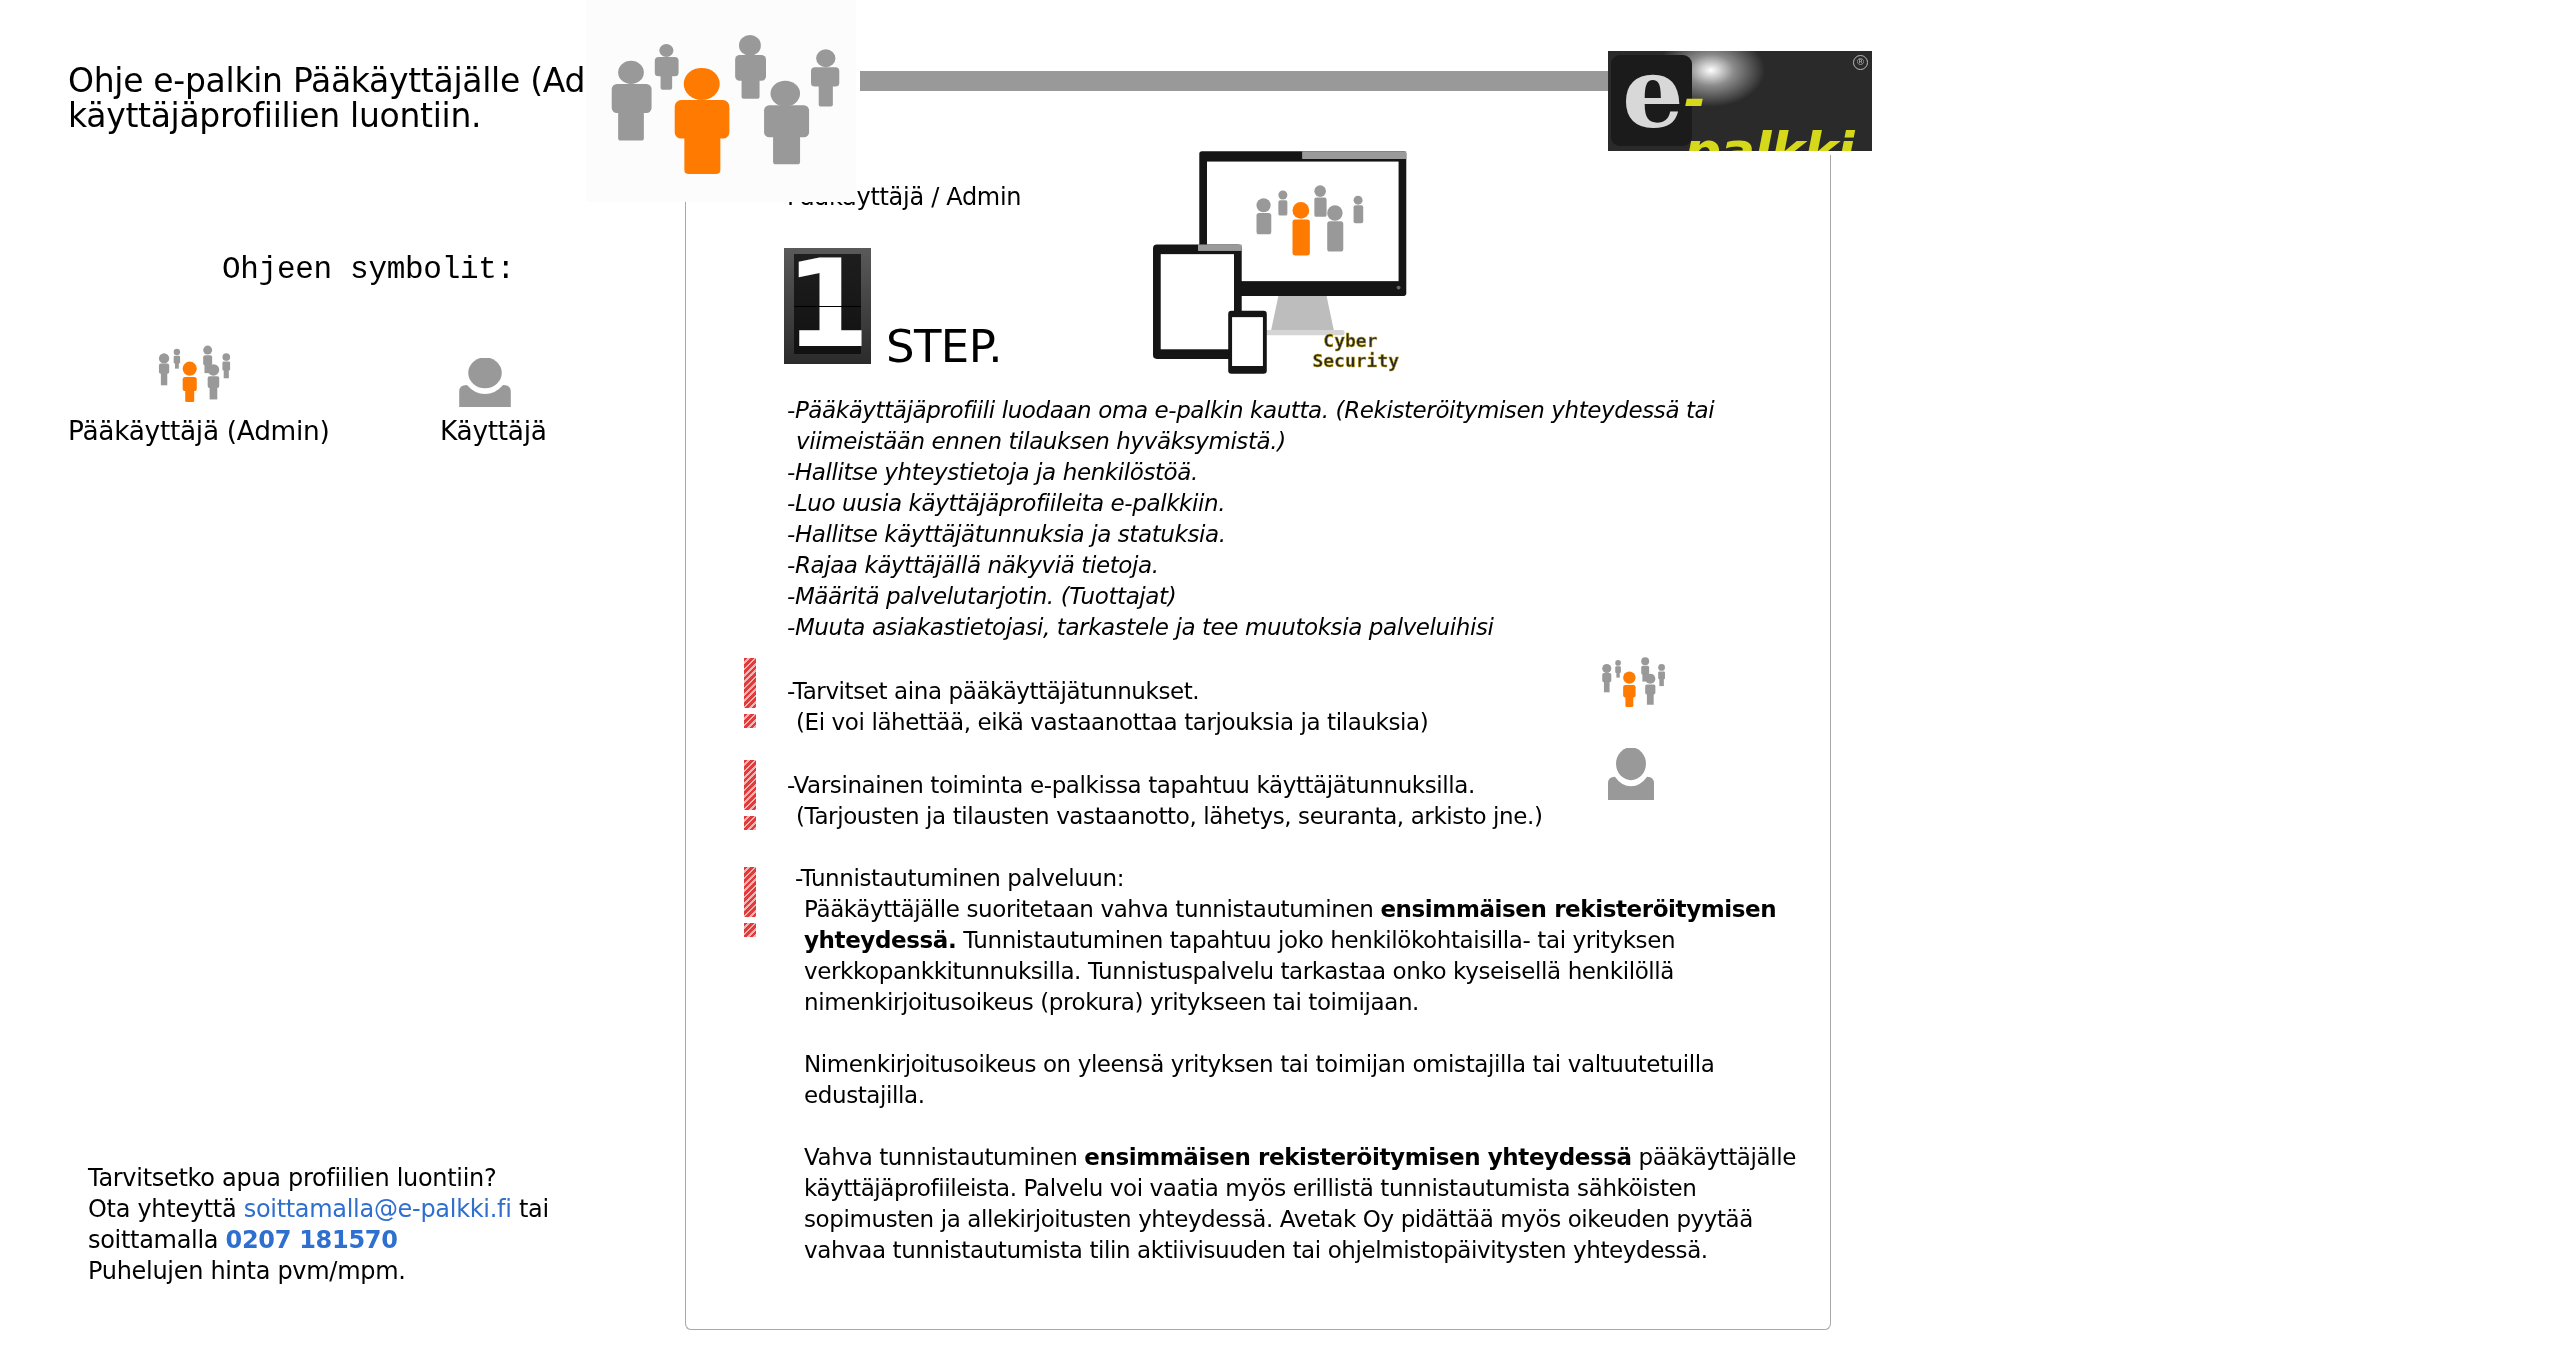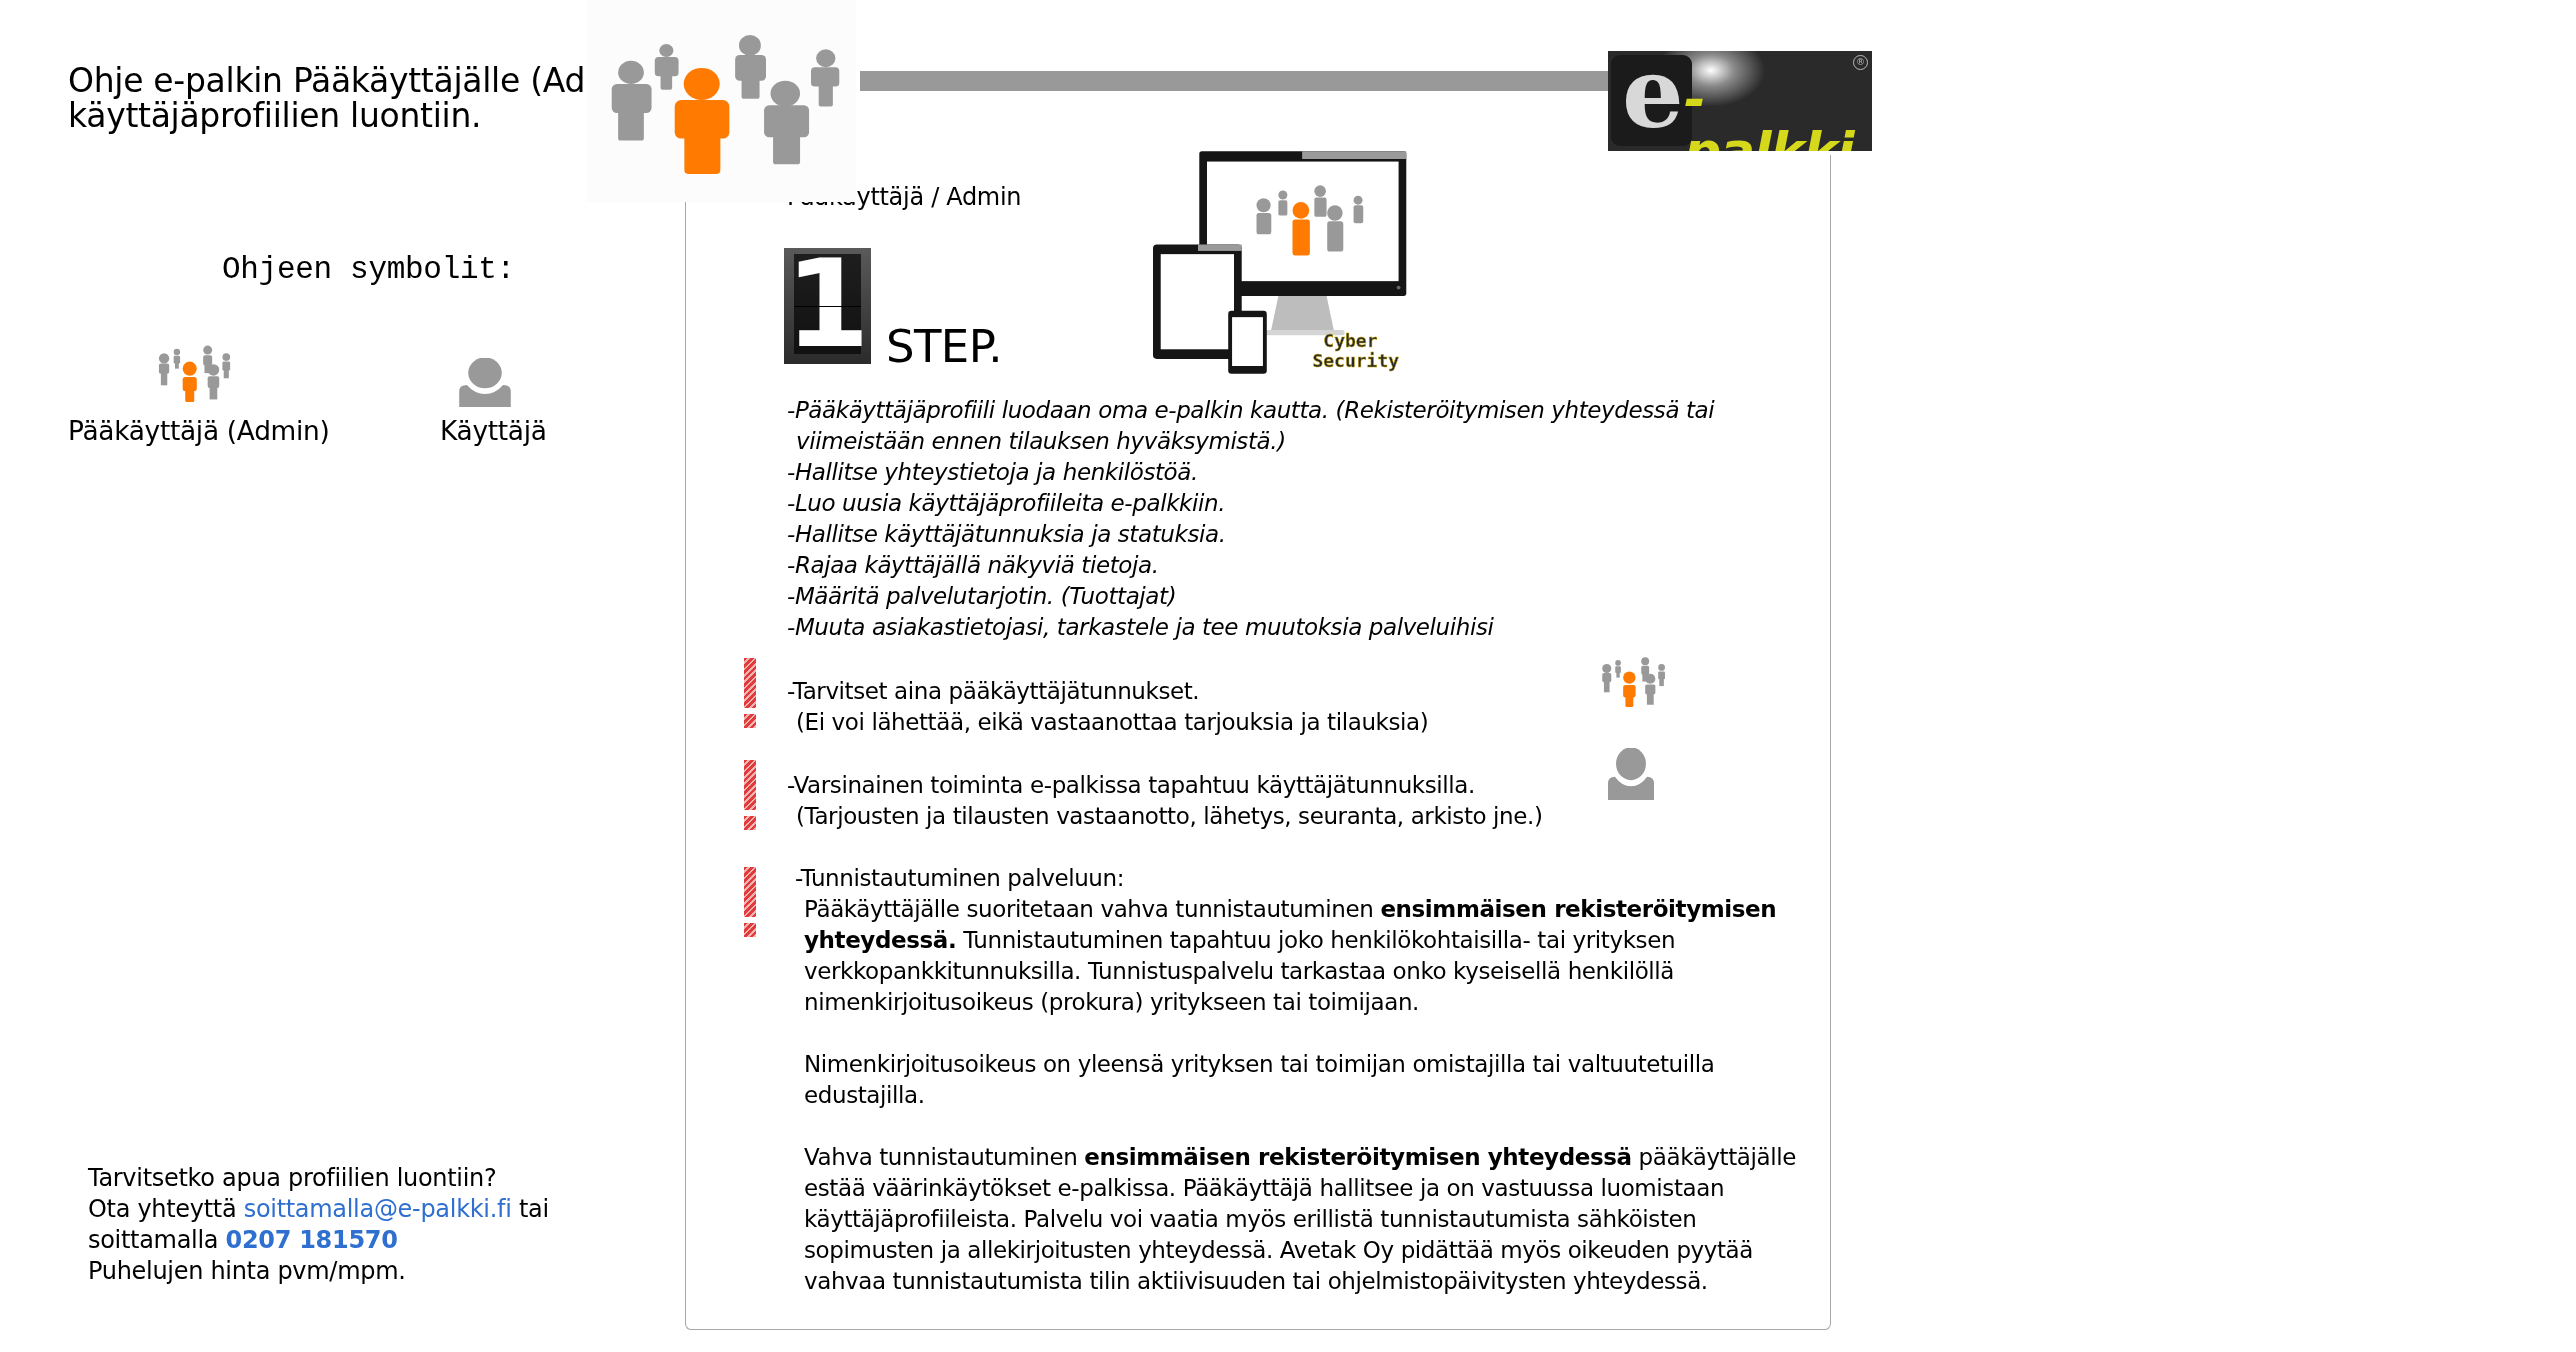--- a/index.html
+++ b/index.html
@@ -268,19 +268,18 @@
     <div>nimenkirjoitusoikeus (prokura) yritykseen tai toimijaan.</div>
   </div>
   <div class="para-gap"></div>
   <div class="para">
     <div>Nimenkirjoitusoikeus on yleensä yrityksen tai toimijan omistajilla tai valtuutetuilla</div>
     <div>edustajilla.</div>
   </div>
   <div class="para-gap"></div>
   <div class="para">
     <div><span>Vahva tunnistautuminen </span><b>ensimmäisen rekisteröitymisen yhteydessä</b><span> pääkäyttäjälle</span></div>
-    <div>estää väärinkäytökset e-palkissa. Pääkäyttäjä hallitsee ja on vastuussa luomistaan</div>
     <div>käyttäjäprofiileista. Palvelu voi vaatia myös erillistä tunnistautumista sähköisten</div>
     <div>sopimusten ja allekirjoitusten yhteydessä. Avetak Oy pidättää myös oikeuden pyytää</div>
     <div>vahvaa tunnistautumista tilin aktiivisuuden tai ohjelmistopäivitysten yhteydessä.</div>
   </div>
 </div>
 
 
 </body></html>

